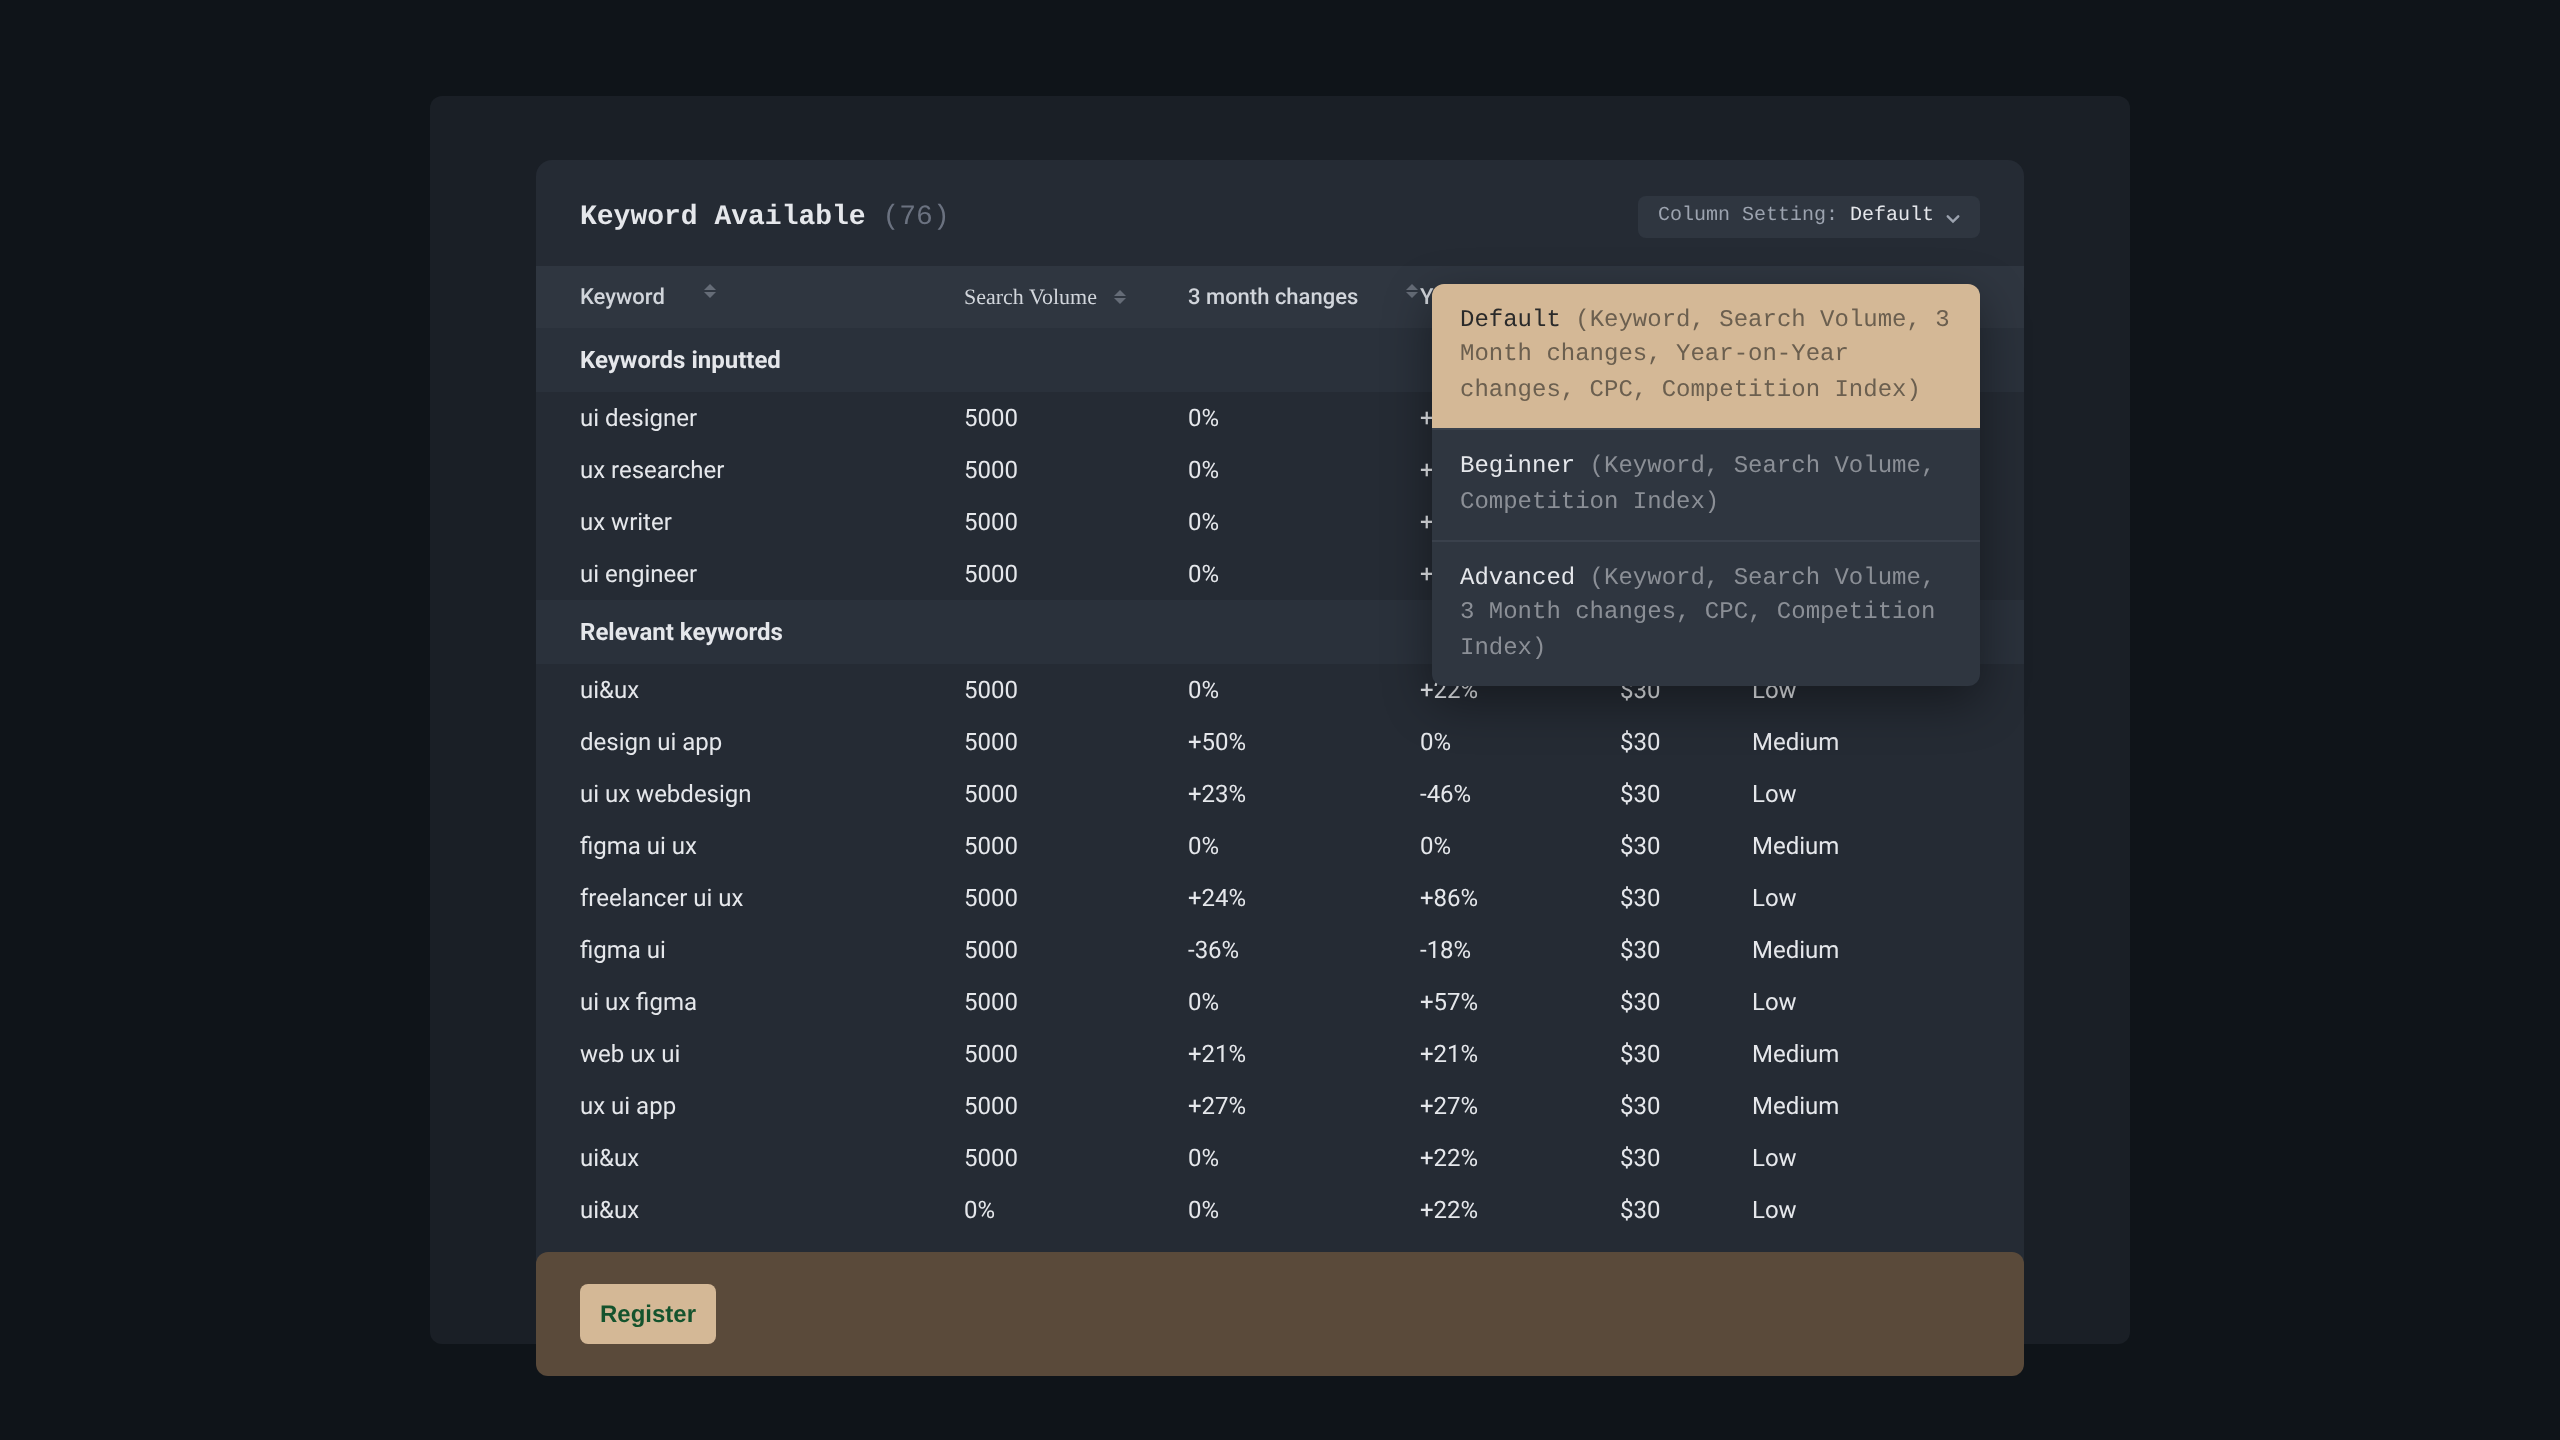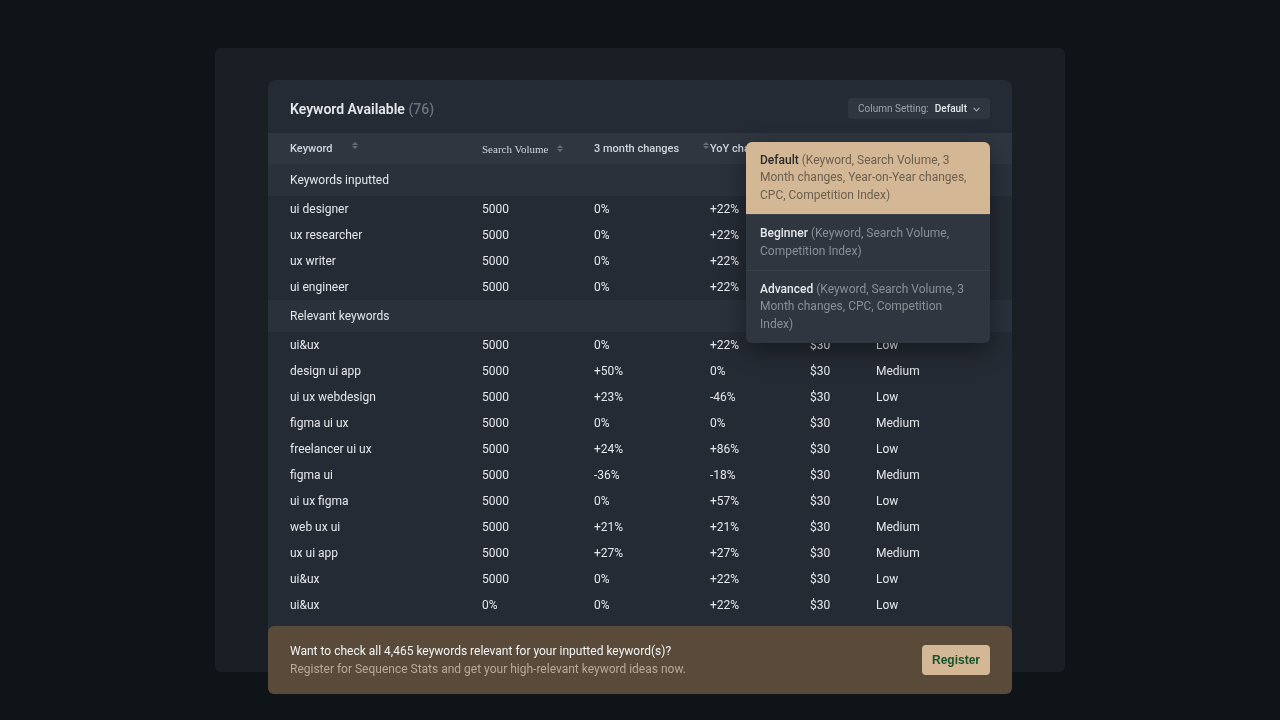--- a/index.html
+++ b/index.html
@@ -29,20 +29,21 @@
   border-radius: 8px;
   width: 744px;
   overflow: visible;
   position: relative;
 }
 .card-header {
   display: flex;
   justify-content: space-between;
   align-items: center;
   padding: 18px 22px 14px 22px;
+  font-family: Liberation Mono, monospace;
 }
 .title {
   color: #e5e7eb;
   font-size: 14px;
   font-weight: 600;
 }
 .title .count {
   color: #6b7280;
   font-weight: 500;
 }
@@ -95,21 +96,21 @@
   border-left: 3px solid transparent;
   border-right: 3px solid transparent;
 }
 .sort-icon span:first-child { border-bottom: 3px solid #9ca3af; }
 .sort-icon span:last-child { border-top: 3px solid #9ca3af; }
 .section-row {
   background: #2a313b;
   padding: 9px 22px;
   font-size: 12px;
   color: #e5e7eb;
-  font-weight: 400;
+  font-weight: 700;
 }
 .data-row {
   display: flex;
   padding: 6px 22px;
   font-size: 12px;
   color: #e5e7eb;
   align-items: center;
 }
 .table-body .data-row:nth-child(odd) {
   background: #252b34;
@@ -142,21 +143,21 @@
   border-radius: 4px;
   padding: 8px 10px;
   font-size: 12px;
   font-weight: 600;
   cursor: pointer;
 }
 .dropdown {
   position: absolute;
   top: 44px;
   right: 0;
-  width: 244px;
+  width: 274px;
   background: #2f3640;
   border-radius: 6px;
   overflow: hidden;
   z-index: 10;
   box-shadow: 0 8px 24px rgba(0,0,0,0.4);
 }
 .dropdown-item {
   padding: 10px 14px;
   font-size: 12px;
   line-height: 1.45;
@@ -371,20 +372,16 @@
           <div class="keyword-cell">ui&amp;ux</div>
           <div class="volume-cell">0%</div>
           <div class="mo3-cell">0%</div>
           <div class="yoy-cell">+22%</div>
           <div class="cpc-cell">$30</div>
           <div class="comp-cell">Low</div>
         </div>
       </div>
 
     <div class="footer-banner">
-      <div class="banner-text">
-        <div class="line1">Want to check all 4,465 keywords relevant for your inputted keyword(s)?</div>
-        <div class="line2">Register for Sequence Stats and get your high-relevant keyword ideas now.</div>
-      </div>
       <button class="register-btn">Register</button>
     </div>
   </div>
 </div>
 
 </body></html>

